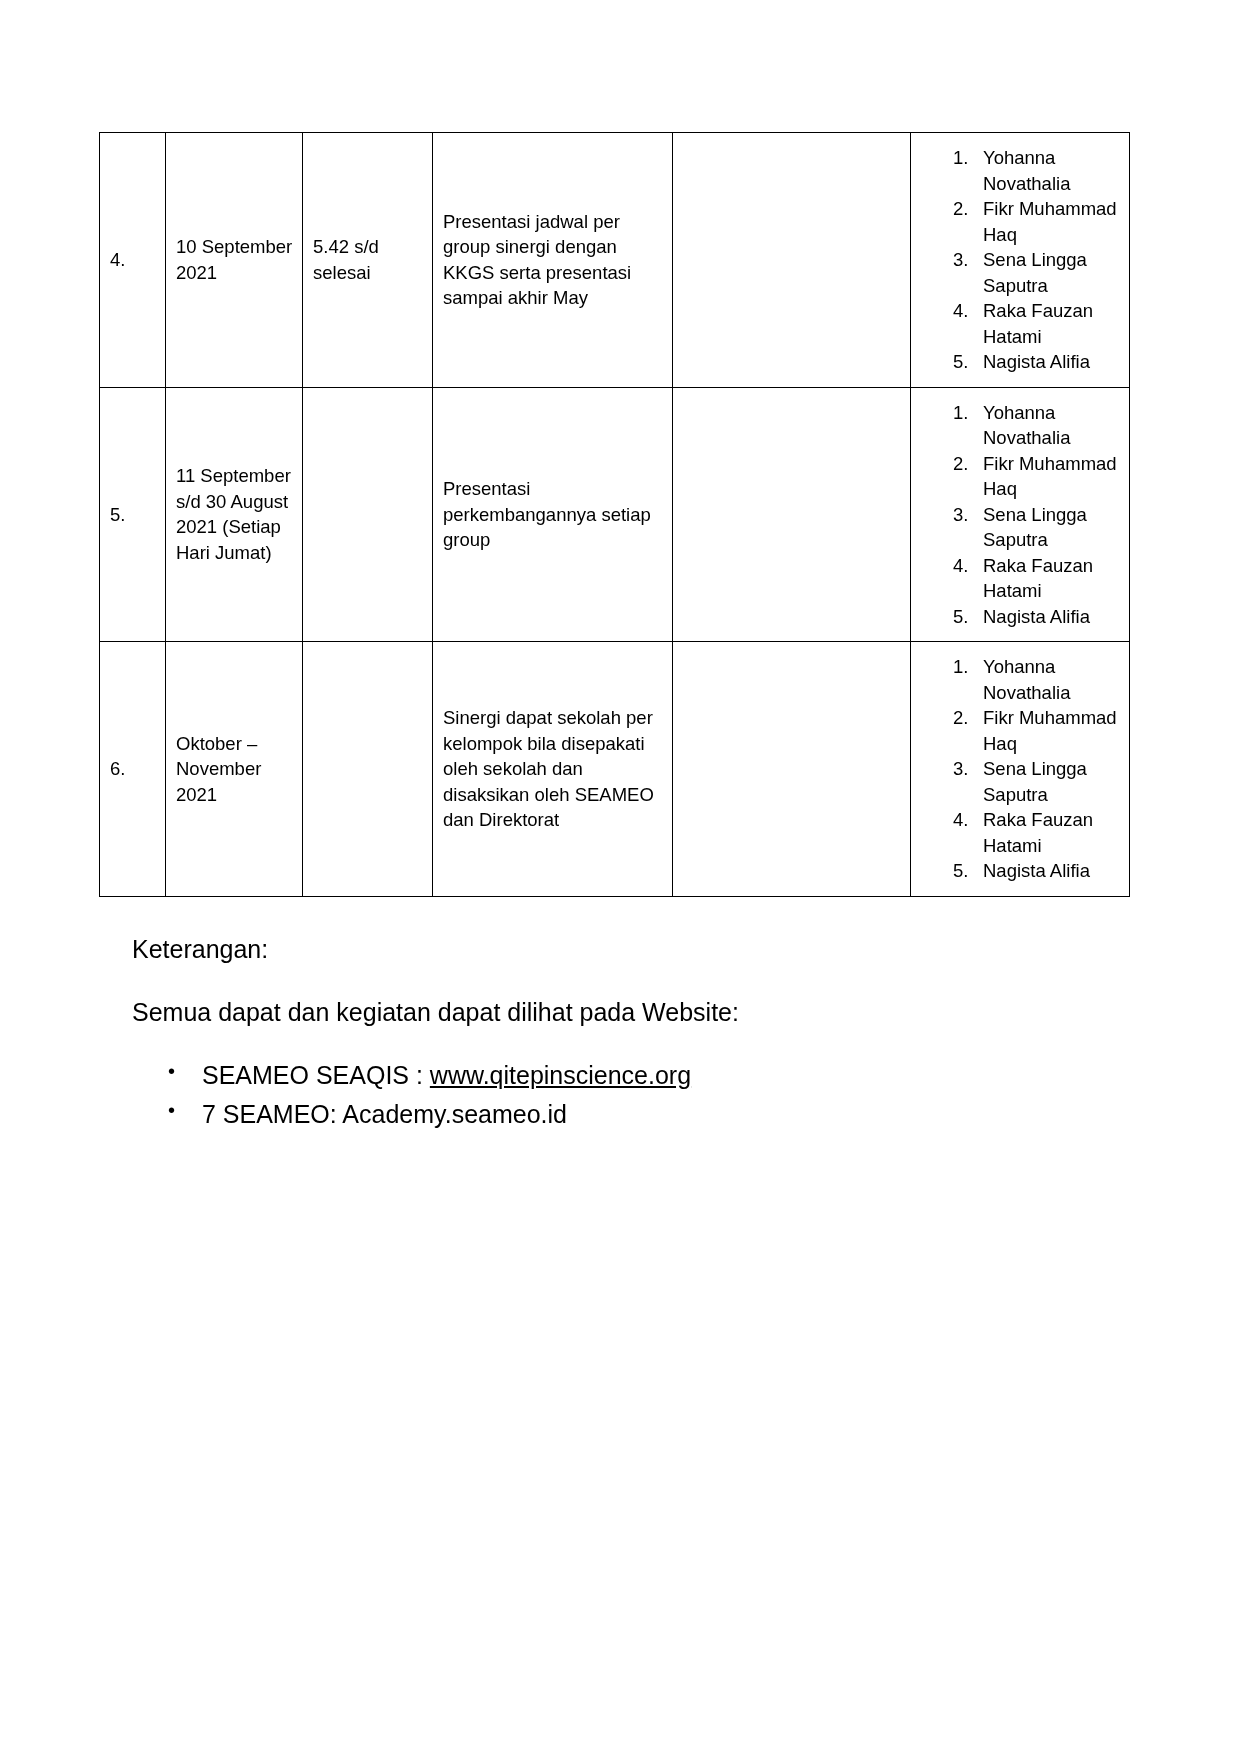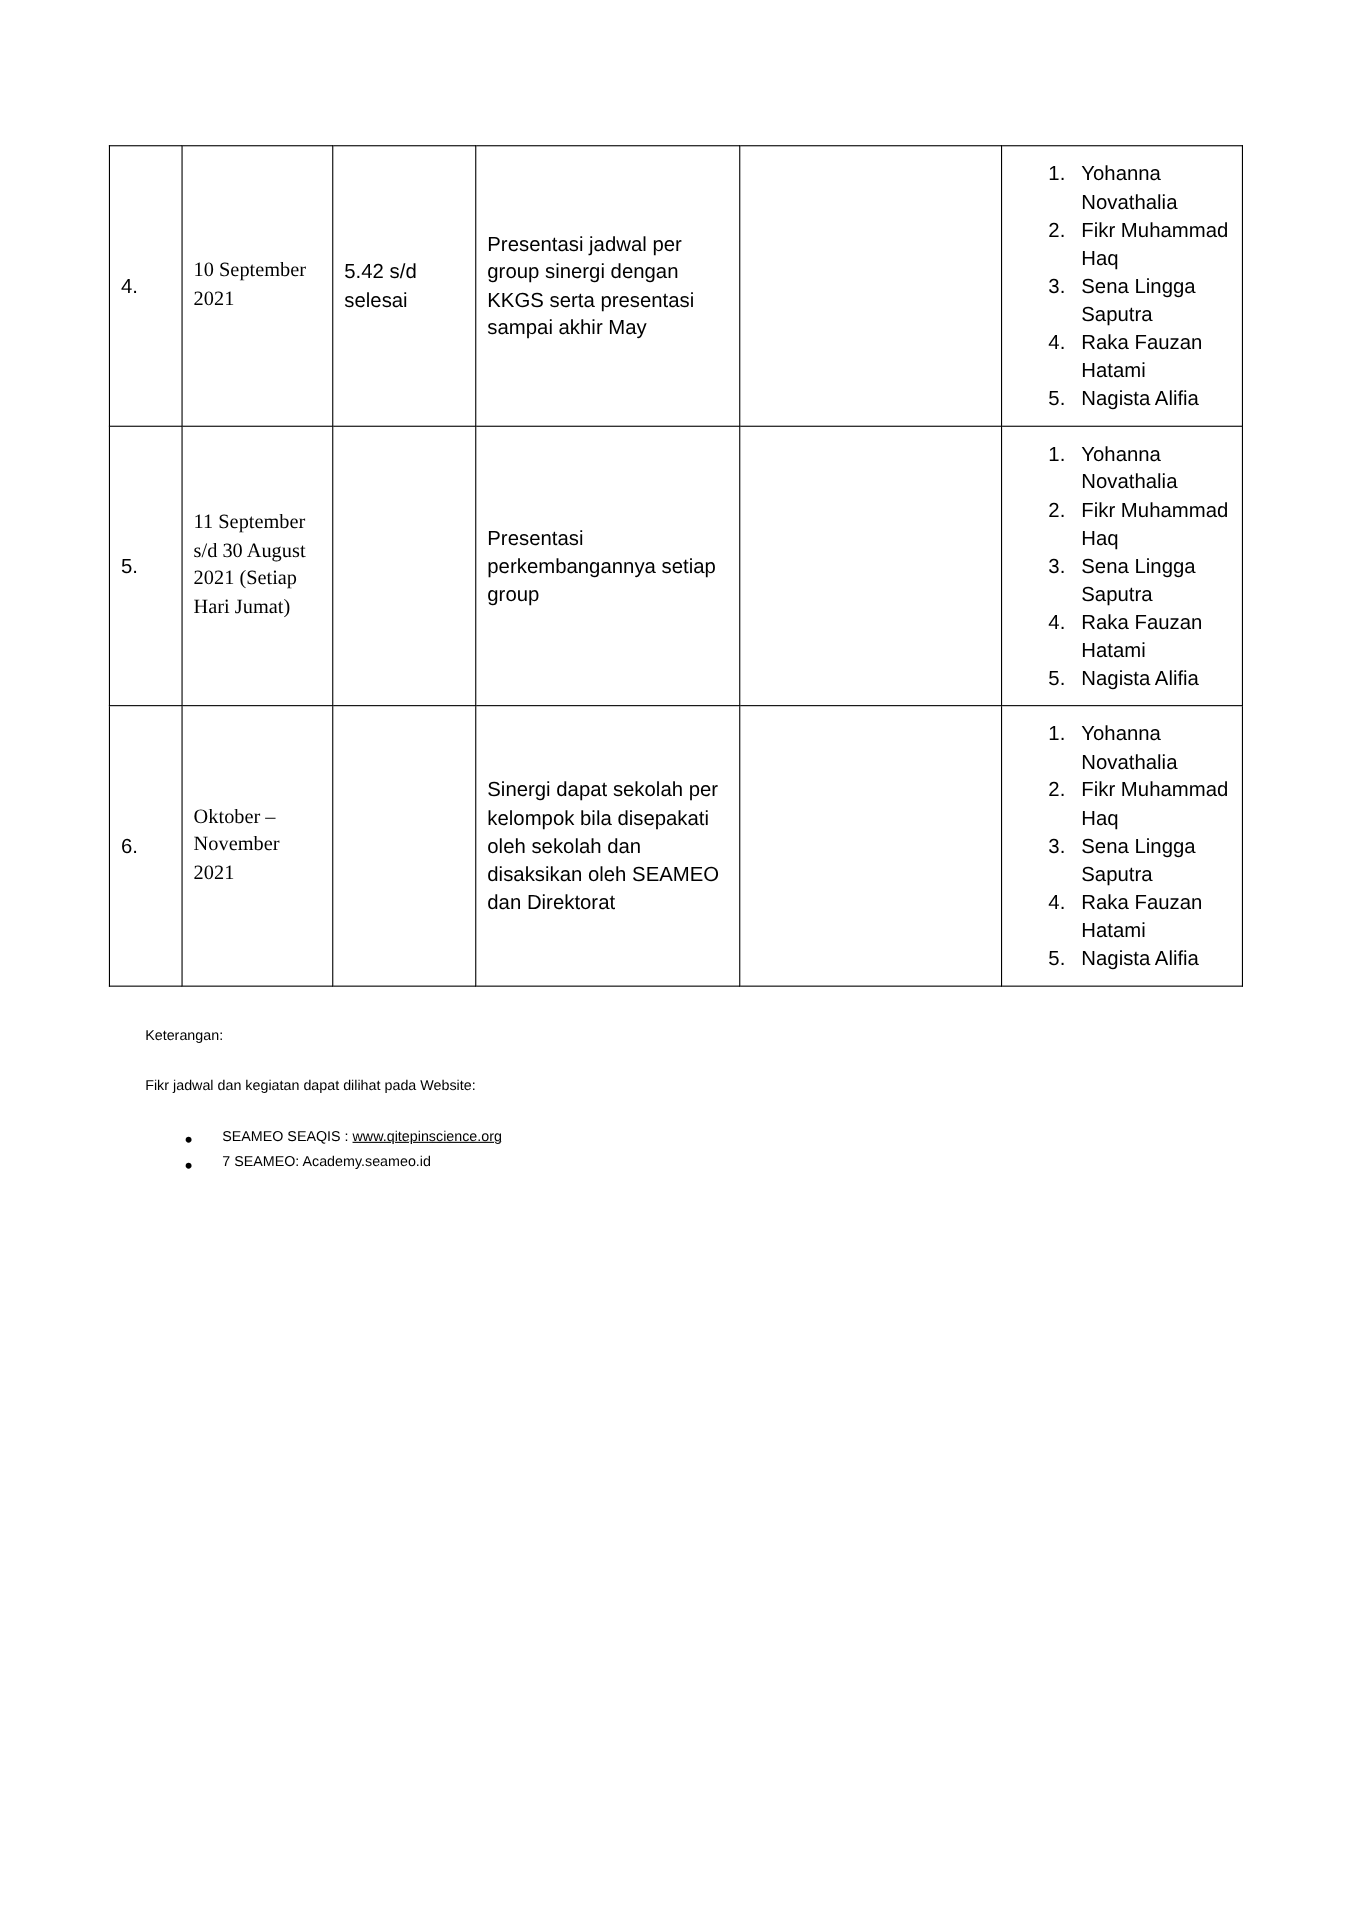--- a/index.html
+++ b/index.html
@@ -32,21 +32,21 @@
     table-layout: fixed;
     font-size: 18.5px;
     line-height: 1.38;
   }
   .schedule-table td {
     border: 1px solid #000000;
     vertical-align: middle;
     padding: 6px 9px 6px 10px;
   }
   .col-no    { width: 46px;  text-align: left; }
-  .col-date  { width: 117px; font-family: Liberation Serif, serif; }
+  .col-date  { width: 117px; }
   .col-time  { width: 110px; vertical-align: top; }
   .col-act   { width: 220px; vertical-align: top; }
   .col-place { width: 218px; }
   .col-pic   { width: 199px; vertical-align: top; padding: 0; }
 
   ol.pic-list {
     margin: 0;
     padding: 6px 0 6px 0;
     list-style: none;
     counter-reset: picitem;
@@ -62,21 +62,21 @@
     position: absolute;
     left: 32px;
     top: 0;
   }
 
   .notes {
     position: absolute;
     left: 132px;
     top: 932px;
     width: 900px;
-    font-size: 13px;
+    font-size: 25px;
     line-height: 1.4;
   }
   .notes p {
     margin: 0 0 28px 0;
   }
   ul.weblist {
     list-style: none;
     margin: 0;
     padding: 0;
   }
@@ -154,20 +154,20 @@
             <li><span>Nagista Alifia</span></li>
           </ol>
         </td>
       </tr>
 
     </tbody>
   </table>
 
   <div class="notes">
     <p>Keterangan:</p>
-    <p>Fikr jadwal dan kegiatan dapat dilihat pada Website:</p>
+    <p>Semua dapat dan kegiatan dapat dilihat pada Website:</p>
     <ul class="weblist">
       <li><span>SEAMEO SEAQIS : </span><a class="weblink" href="#">www.qitepinscience.org</a></li>
       <li><span>7 SEAMEO: Academy.seameo.id</span></li>
     </ul>
   </div>
 
 </div>
 
 </body></html>

